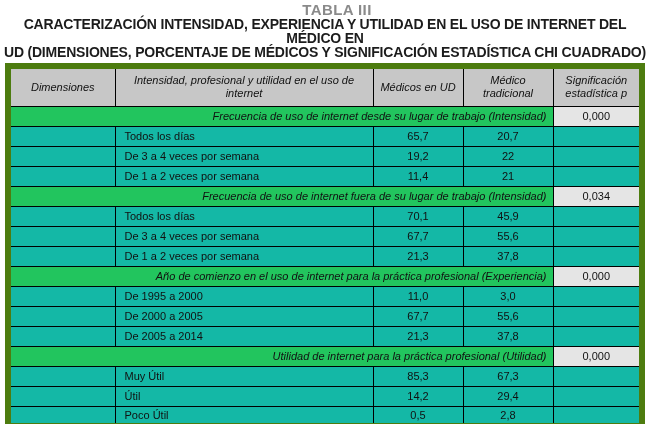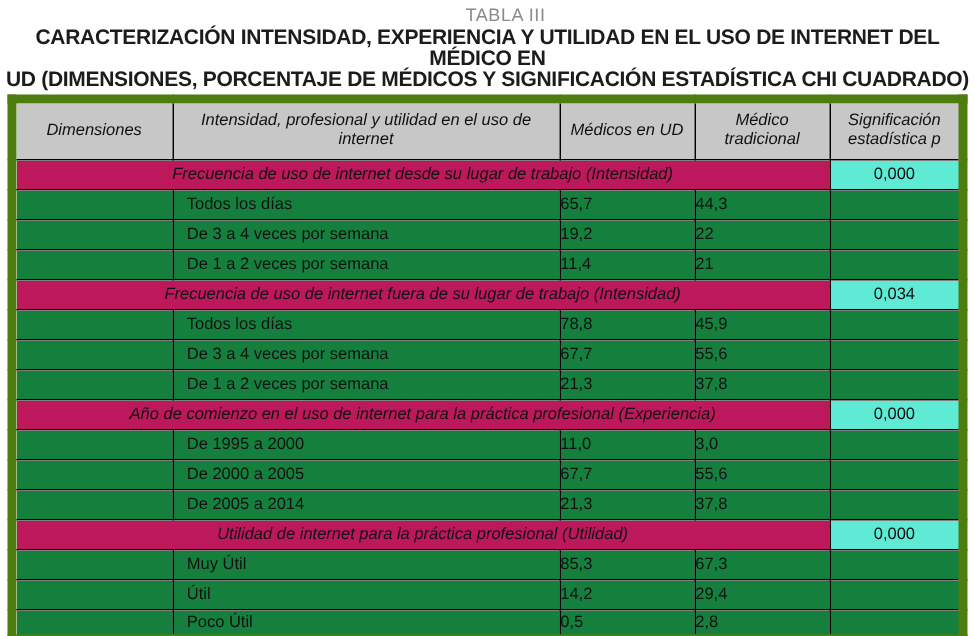--- a/index.html
+++ b/index.html
@@ -12,22 +12,22 @@
     overflow: hidden;
   }
   .title-block {
     text-align: center;
     padding-top: 3px;
     margin-bottom: 4px;
     letter-spacing: -0.2px;
   }
   .table-number {
     color: #8a8a8a;
-    font-weight: normal;
-    font-size: 12px;
+    font-weight: bold;
+    font-size: 15px;
     line-height: 14px;
     letter-spacing: 0.4px;
     padding-left: 24px;
   }
   .heading-line {
     color: #1c1c1c;
     font-weight: bold;
     font-size: 14px;
     line-height: 14px;
   }
@@ -55,39 +55,39 @@
     line-height: 13px;
     height: 40px;
     white-space: normal;
   }
   col.c-dim   { width: 107px; }
   col.c-label { width: 258px; }
   col.c-ud    { width: 90px;  }
   col.c-trad  { width: 90px;  }
   col.c-sig   { width: 89px;  }
   tr.section-row td.section-cell {
-    background: #be185d;
+    background: #22c55e;
     font-style: italic;
-    text-align: center;
+    text-align: right;
     padding: 2px 6px;
     height: 20px;
     vertical-align: middle;
   }
   tr.section-row td.sig-cell {
     text-align: center;
     vertical-align: middle;
-    background: #5eead4;
+    background: #e5e5e5;
   }
   tr.data-row td {
     height: 20px;
     vertical-align: middle;
-    background: #15803d;
+    background: #14b8a6;
   }
   td.label-cell { text-align: left; padding-left: 9px; }
-  td.num-cell   { text-align: left; }
+  td.num-cell   { text-align: center; }
 </style>
 </head>
 <body>
 
 <div class="title-block">
   <div class="table-number">TABLA III</div>
   <div class="heading-line">CARACTERIZACIÓN INTENSIDAD, EXPERIENCIA Y UTILIDAD EN EL USO DE INTERNET DEL MÉDICO EN</div>
   <div class="heading-line">UD (DIMENSIONES, PORCENTAJE DE MÉDICOS Y SIGNIFICACIÓN ESTADÍSTICA CHI CUADRADO)</div>
 </div>
 
@@ -110,21 +110,21 @@
   </thead>
   <tbody>
       <tr class="section-row">
         <td class="section-cell" colspan="4">Frecuencia de uso de internet desde su lugar de trabajo (Intensidad)</td>
         <td class="sig-cell">0,000</td>
       </tr>
       <tr class="data-row">
         <td class="dim-cell"></td>
         <td class="label-cell">Todos los días</td>
         <td class="num-cell">65,7</td>
-        <td class="num-cell">44,3</td>
+        <td class="num-cell">20,7</td>
         <td class="sig-empty-cell"></td>
       </tr>
       <tr class="data-row">
         <td class="dim-cell"></td>
         <td class="label-cell">De 3 a 4 veces por semana</td>
         <td class="num-cell">19,2</td>
         <td class="num-cell">22</td>
         <td class="sig-empty-cell"></td>
       </tr>
       <tr class="data-row">
@@ -134,21 +134,21 @@
         <td class="num-cell">21</td>
         <td class="sig-empty-cell"></td>
       </tr>
       <tr class="section-row">
         <td class="section-cell" colspan="4">Frecuencia de uso de internet fuera de su lugar de trabajo (Intensidad)</td>
         <td class="sig-cell">0,034</td>
       </tr>
       <tr class="data-row">
         <td class="dim-cell"></td>
         <td class="label-cell">Todos los días</td>
-        <td class="num-cell">78,8</td>
+        <td class="num-cell">70,1</td>
         <td class="num-cell">45,9</td>
         <td class="sig-empty-cell"></td>
       </tr>
       <tr class="data-row">
         <td class="dim-cell"></td>
         <td class="label-cell">De 3 a 4 veces por semana</td>
         <td class="num-cell">67,7</td>
         <td class="num-cell">55,6</td>
         <td class="sig-empty-cell"></td>
       </tr>

